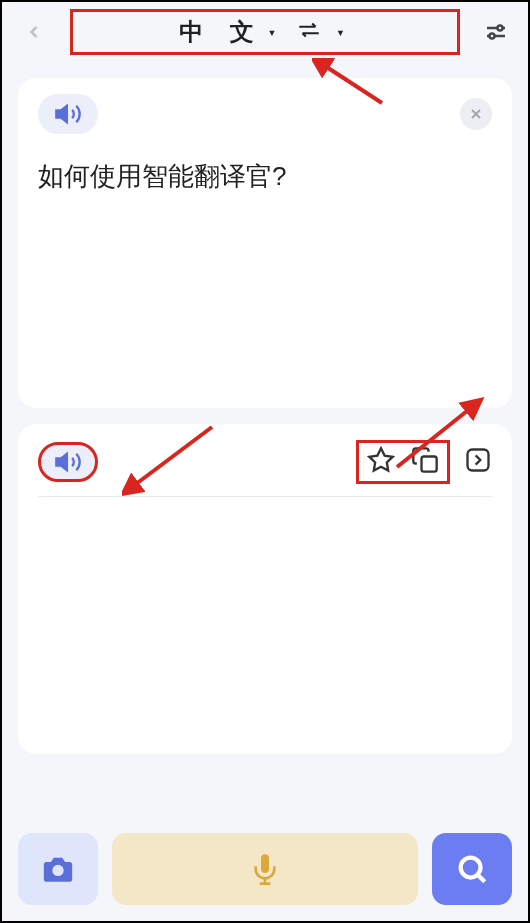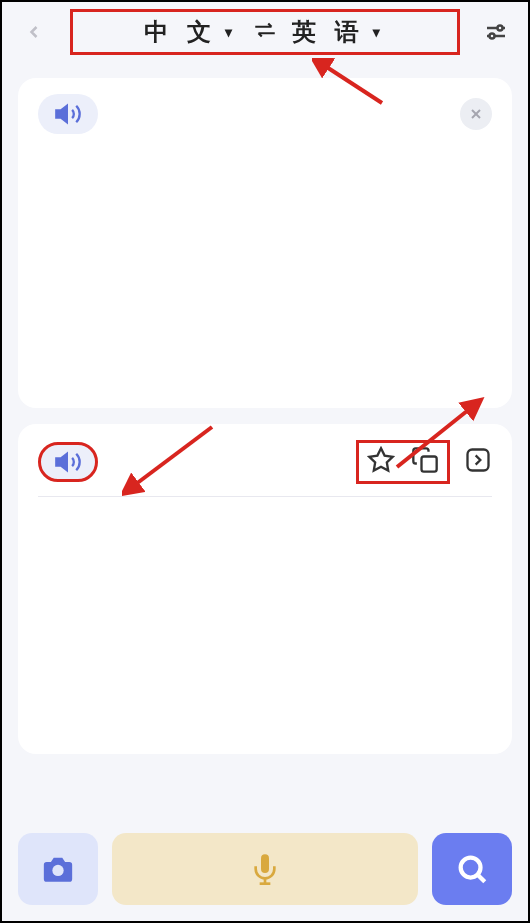--- a/index.html
+++ b/index.html
@@ -37,20 +37,21 @@
       margin: 0 20px;
     }
     .lang-label {
       font-size: 24px;
       font-weight: 600;
       color: #222;
       display: flex;
       align-items: center;
       gap: 8px;
       letter-spacing: 6px;
+      font-family: Liberation Mono, monospace;
     }
     .dropdown-triangle {
       font-size: 14px;
       color: #222;
     }
     .swap-icon {
       color: #222;
     }
     .settings-btn {
       width: 32px;
@@ -184,21 +185,20 @@
       <span>中 文</span>
       <span class="dropdown-triangle">▾</span>
     </div>
     <div class="swap-icon">
       <svg width="26" height="26" viewBox="0 0 24 24" fill="none" stroke="currentColor" stroke-width="2">
           <path d="M3 9 L18 9 M15 6 L18 9"></path>
           <path d="M21 15 L6 15 M9 18 L6 15"></path>
         </svg>
     </div>
     <div class="lang-label">
-      <span>英 语</span>
       <span class="dropdown-triangle">▾</span>
     </div>
   </div>
   <div class="settings-btn">
     <svg width="24" height="24" viewBox="0 0 24 24" fill="none" stroke="currentColor" stroke-width="2.5">
         <line x1="3" y1="8" x2="21" y2="8"></line>
         <line x1="3" y1="16" x2="21" y2="16"></line>
         <circle cx="16" cy="8" r="2.5" fill="#f5f6fa"></circle>
         <circle cx="8" cy="16" r="2.5" fill="#f5f6fa"></circle>
       </svg>
@@ -215,20 +215,21 @@
             <path d="M19.07 4.93a10 10 0 0 1 0 14.14"></path>
           </svg>
       </div>
       <div class="clear-btn">
         <svg width="16" height="16" viewBox="0 0 24 24" fill="none" stroke="currentColor" stroke-width="3">
             <line x1="18" y1="6" x2="6" y2="18"></line>
             <line x1="6" y1="6" x2="18" y2="18"></line>
           </svg>
       </div>
     </div>
+    <div class="card-text">如何使用智能翻译官?</div>
   </div>
 
   <div class="card">
     <div class="card-toolbar bordered">
       <div class="speaker-btn highlighted">
         <svg class="speaker-icon" width="28" height="28" viewBox="0 0 24 24" fill="none" stroke="currentColor" stroke-width="2">
             <polygon points="11 5 6 9 2 9 2 15 6 15 11 19 11 5" fill="currentColor"></polygon>
             <path d="M15.54 8.46a5 5 0 0 1 0 7.07"></path>
             <path d="M19.07 4.93a10 10 0 0 1 0 14.14"></path>
           </svg>

